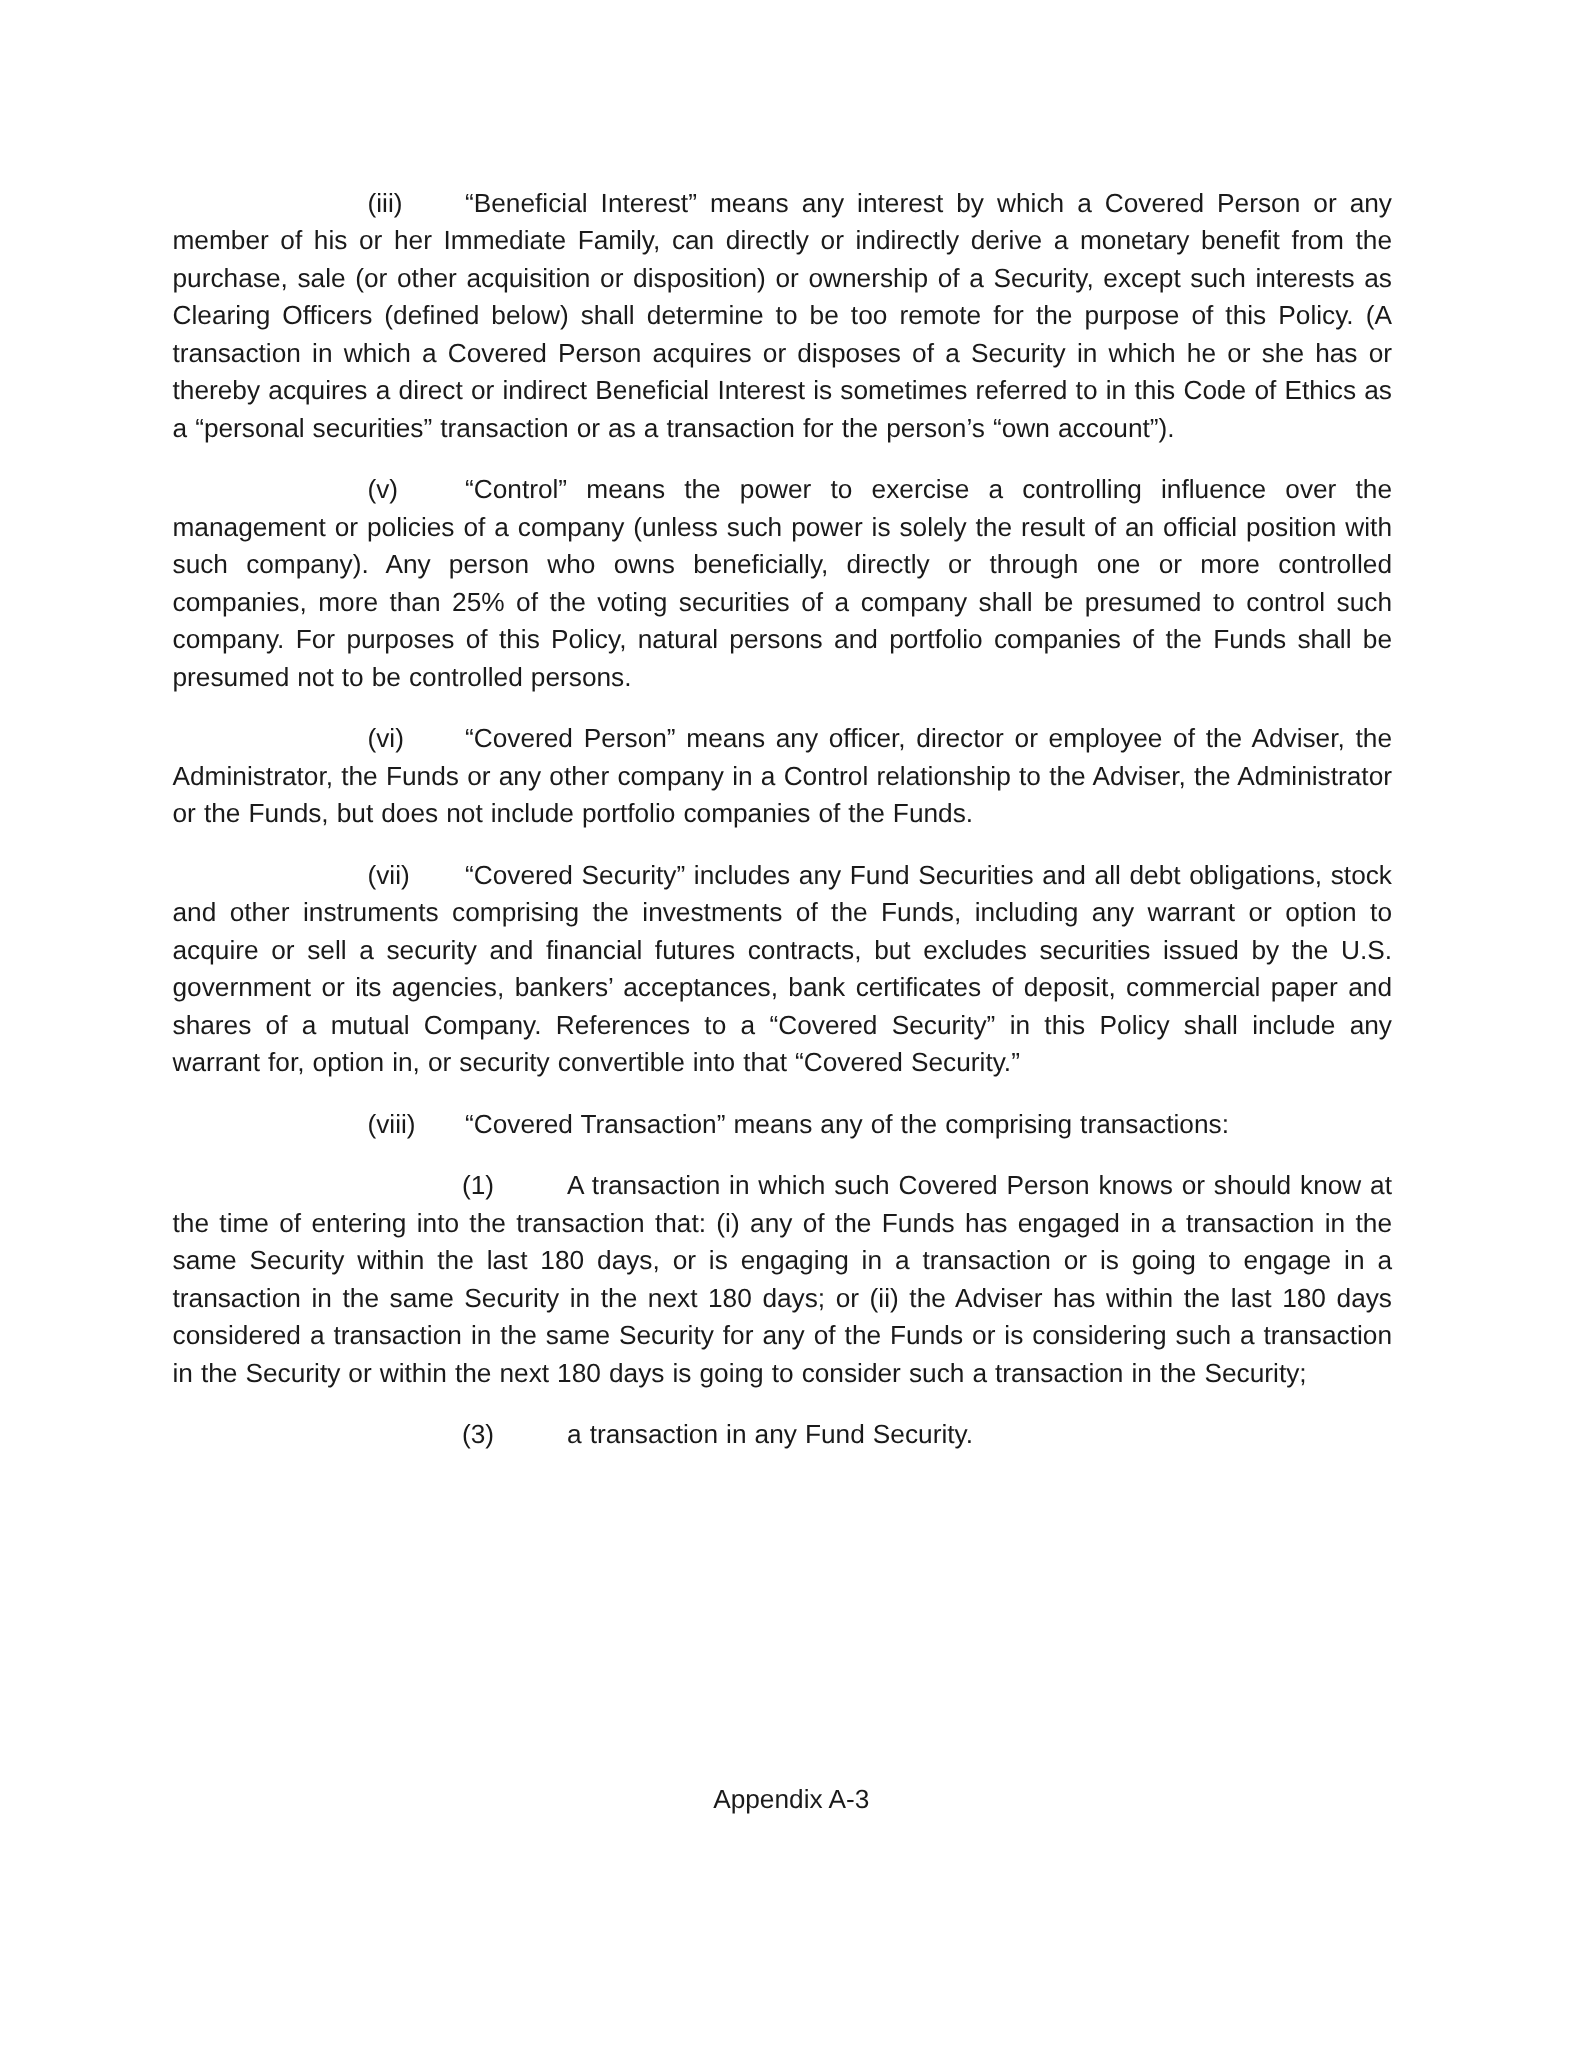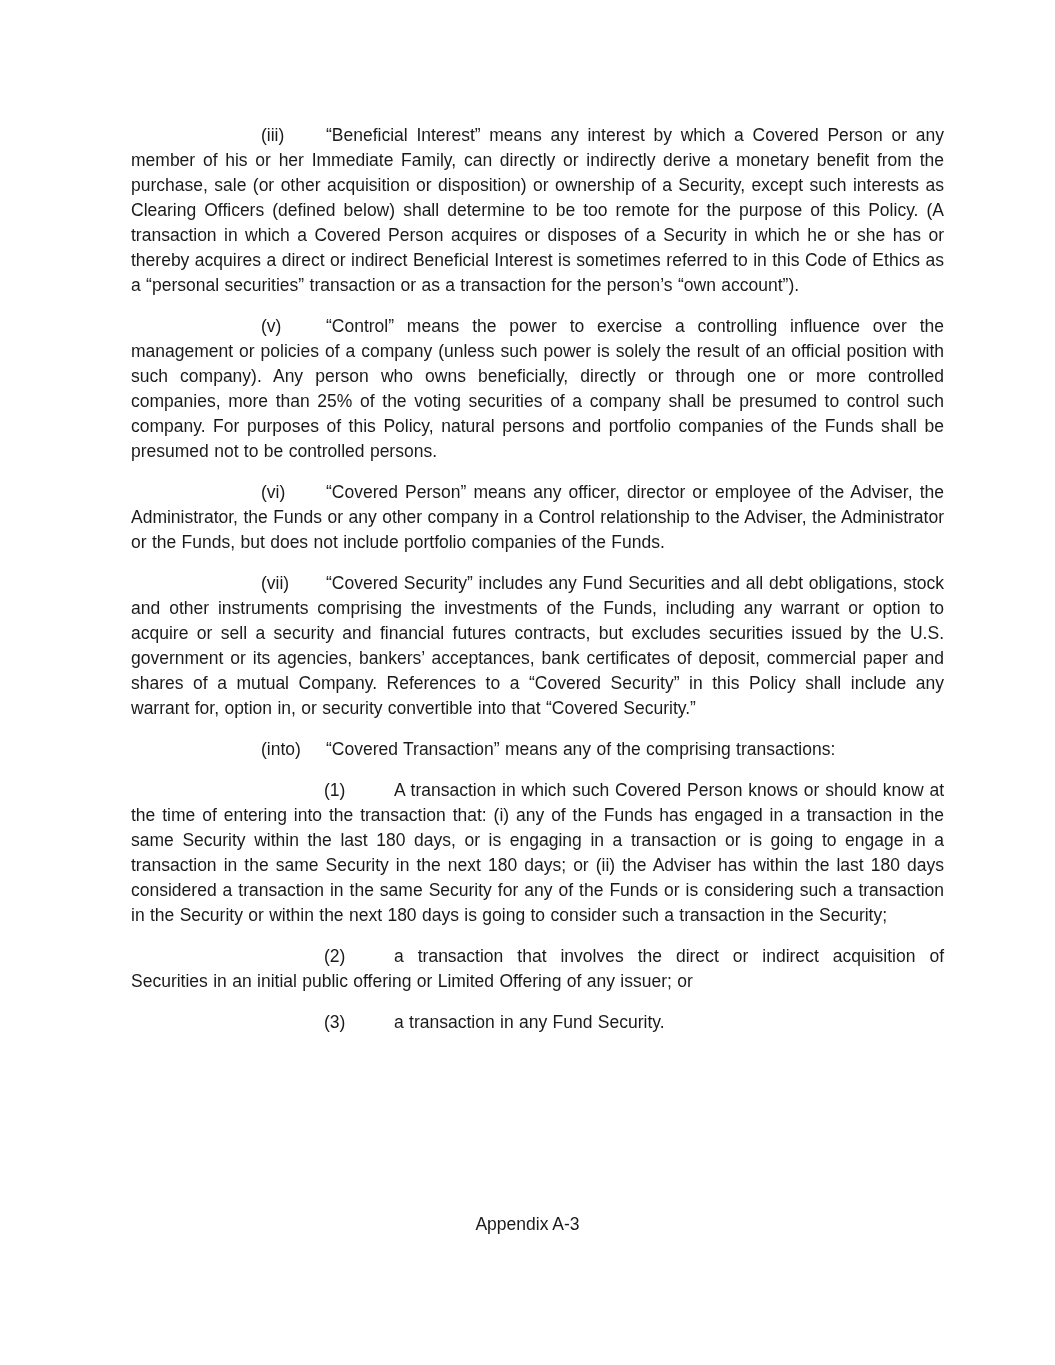--- a/index.html
+++ b/index.html
@@ -11,21 +11,21 @@
     position: relative;
     width: 1055px;
     height: 1365px;
     background: #ffffff;
     color: #1a1a1a;
     font-family: "Liberation Sans", sans-serif;
     overflow: hidden;
   }
   .content {
     position: absolute;
-    left: 131px;
+    left: 115px;
     top: 123px;
     width: 813px;
   }
   .para {
     margin: 0 0 16px 0;
     font-size: 17.5px;
     line-height: 25px;
     text-align: justify;
     word-spacing: 0.5px;
   }
@@ -34,36 +34,35 @@
   .plabel {
     display: inline-block;
     text-indent: 0;
     white-space: nowrap;
   }
   .para.level-1 .plabel { width: 65px; }
   .para.level-2 .plabel { width: 70px; }
   .footer {
     position: absolute;
     left: 0;
-    top: 1212px;
+    top: 1187px;
     width: 1055px;
     text-align: center;
     font-size: 17.5px;
     line-height: 25px;
     color: #1a1a1a;
   }
 </style>
 </head>
 <body>
 
 <main class="page">
   <section class="content" id="paragraphs">
       <p class="para level-1"><span class="plabel">(iii)</span><span class="ptext">“Beneficial Interest” means any interest by which a Covered Person or any member of his or her Immediate Family, can directly or indirectly derive a monetary benefit from the purchase, sale (or other acquisition or disposition) or ownership of a Security, except such interests as Clearing Officers (defined below) shall determine to be too remote for the purpose of this Policy.  (A transaction in which a Covered Person acquires or disposes of a Security in which he or she has or thereby acquires a direct or indirect Beneficial Interest is sometimes referred to in this Code of Ethics as a “personal securities” transaction or as a transaction for the person’s “own account”).</span></p>
       <p class="para level-1"><span class="plabel">(v)</span><span class="ptext">“Control” means the power to exercise a controlling influence over the management or policies of a company (unless such power is solely the result of an official position with such company).  Any person who owns beneficially, directly or through one or more controlled companies, more than 25% of the voting securities of a company shall be presumed to control such company.  For purposes of this Policy, natural persons and portfolio companies of the Funds shall be presumed not to be controlled persons.</span></p>
       <p class="para level-1"><span class="plabel">(vi)</span><span class="ptext">“Covered Person” means any officer, director or employee of the Adviser, the Administrator, the Funds or any other company in a Control relationship to the Adviser, the Administrator or the Funds, but does not include portfolio companies of the Funds.</span></p>
       <p class="para level-1"><span class="plabel">(vii)</span><span class="ptext">“Covered Security” includes any Fund Securities and all debt obligations, stock and other instruments comprising the investments of the Funds, including any warrant or option to acquire or sell a security and financial futures contracts, but excludes securities issued by the U.S. government or its agencies, bankers’ acceptances, bank certificates of deposit, commercial paper and shares of a mutual Company.  References to a “Covered Security” in this Policy shall include any warrant for, option in, or security convertible into that “Covered Security.”</span></p>
-      <p class="para level-1"><span class="plabel">(into)</span><span class="ptext">“Covered Transaction” means any of the comprising transactions:</span></p>
+      <p class="para level-1"><span class="plabel">(viii)</span><span class="ptext">“Covered Transaction” means any of the comprising transactions:</span></p>
       <p class="para level-2"><span class="plabel">(1)</span><span class="ptext">A transaction in which such Covered Person knows or should know at the time of entering into the transaction that: (i) any of the Funds has engaged in a transaction in the same Security within the last 180 days, or is engaging in a transaction or is going to engage in a transaction in the same Security in the next 180 days; or (ii) the Adviser has within the last 180 days considered a transaction in the same Security for any of the Funds or is considering such a transaction in the Security or within the next 180 days is going to consider such a transaction in the Security;</span></p>
-      <p class="para level-2"><span class="plabel">(2)</span><span class="ptext">a transaction that involves the direct or indirect acquisition of Securities in an initial public offering or Limited Offering of any issuer; or</span></p>
       <p class="para level-2"><span class="plabel">(3)</span><span class="ptext">a transaction in any Fund Security.</span></p>
     </section>
   <footer class="footer">Appendix A-3</footer>
 </main>
 
 </body></html>

